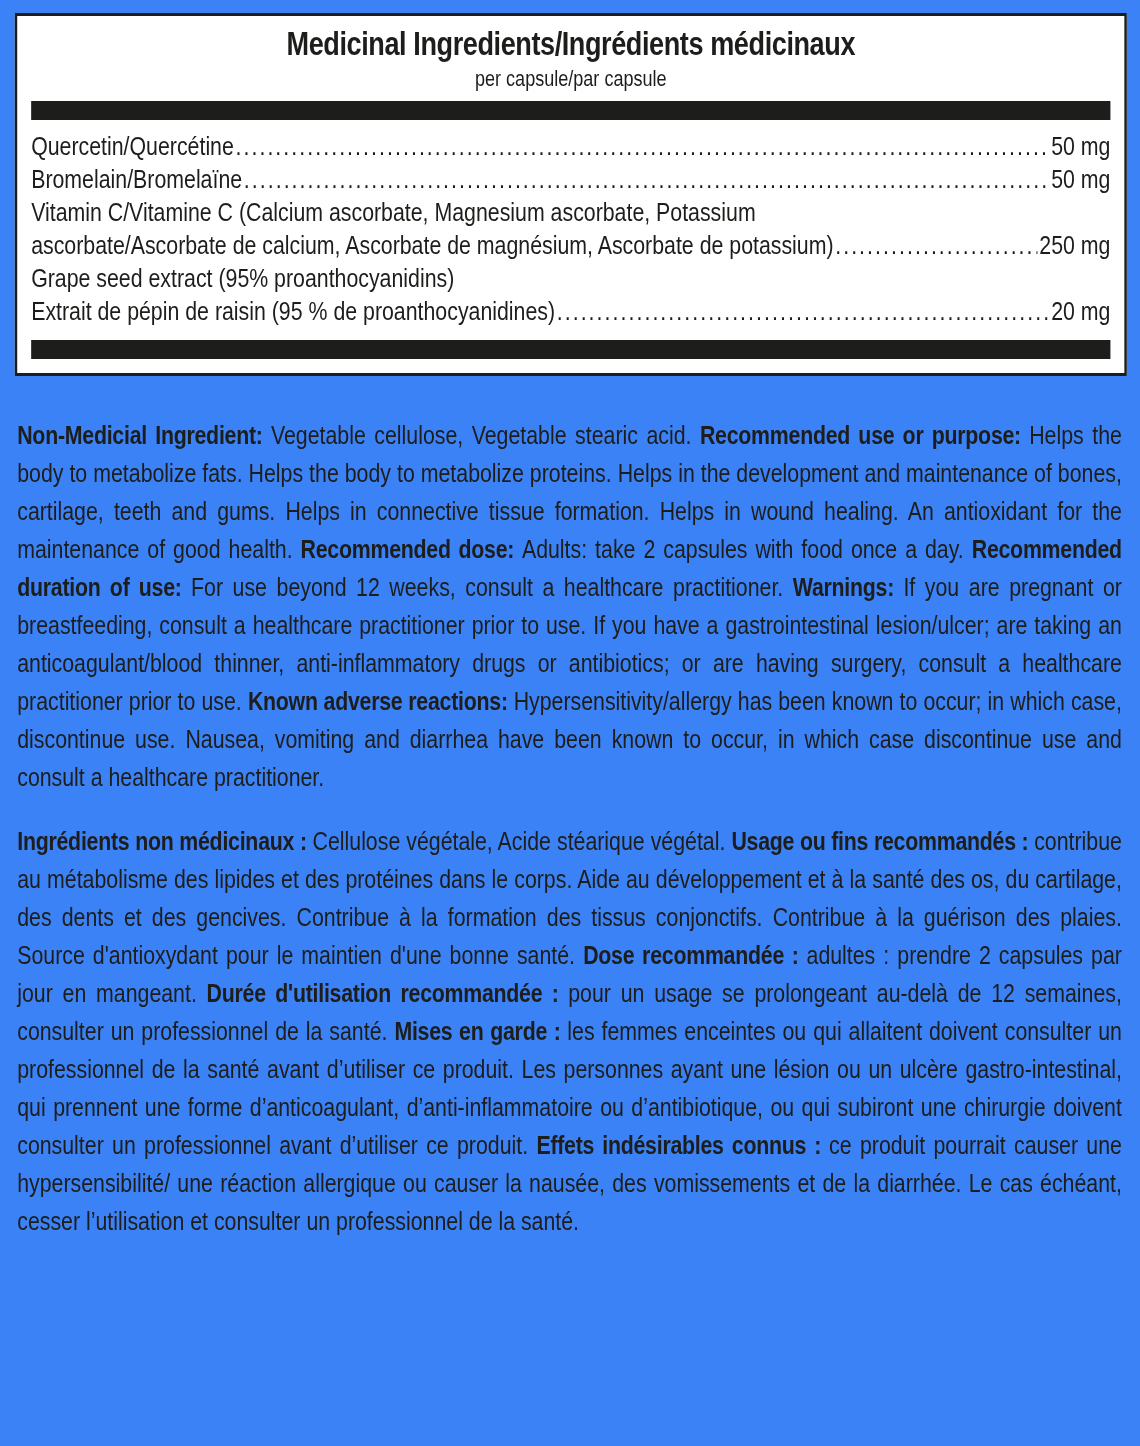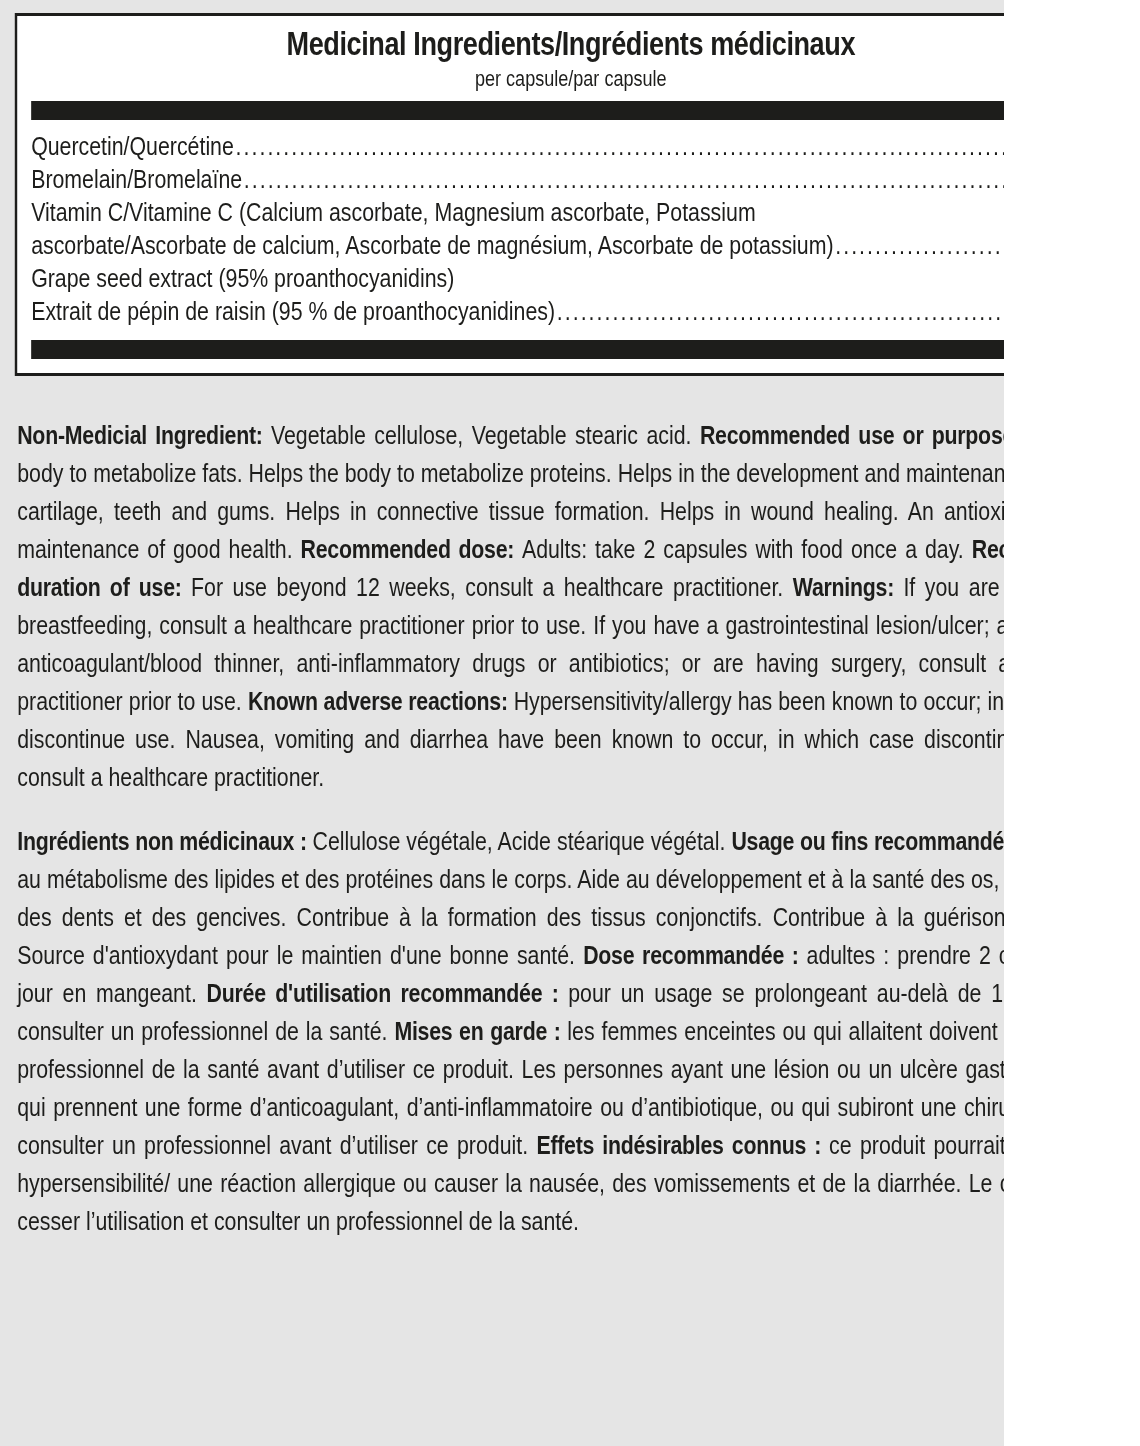--- a/index.html
+++ b/index.html
@@ -1,20 +1,20 @@
 <!DOCTYPE html>
 <html><head>
 <meta charset="utf-8">
 <style>
   html, body { margin: 0; padding: 0; background: #ffffff; }
   .page {
     position: relative;
-    width: 1004px;
+    width: 1140px;
     height: 1446px;
-    background: #e5e5e5;
+    background: #3b82f6;
     overflow: hidden;
     color: #1d1d1b;
     font-family: "Liberation Sans", sans-serif;
   }
   
   .scale-wrap {
     width: 1390px;
     transform: scaleX(0.8201);
     transform-origin: 0 0;
   }

